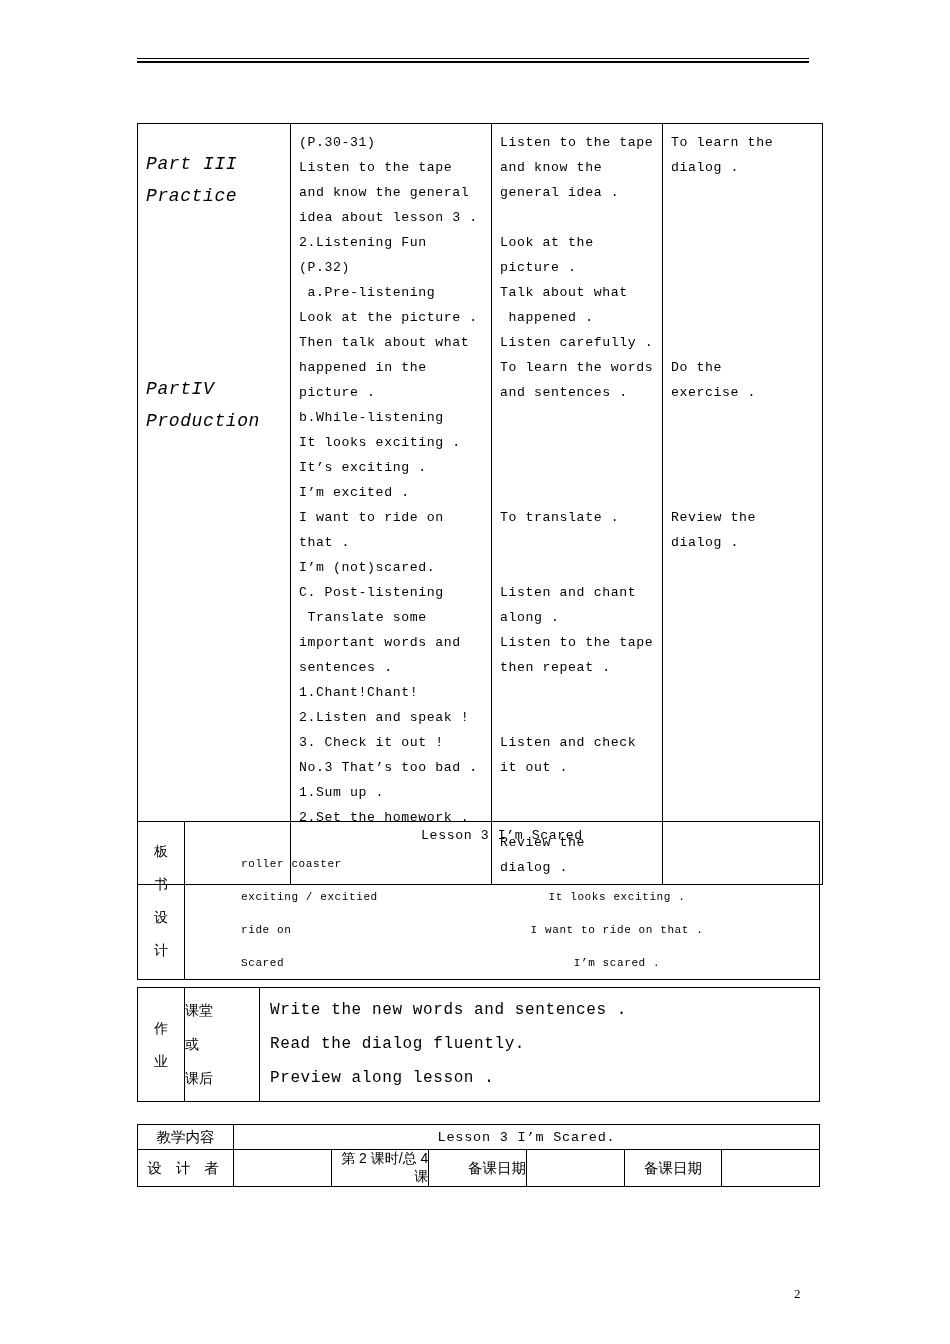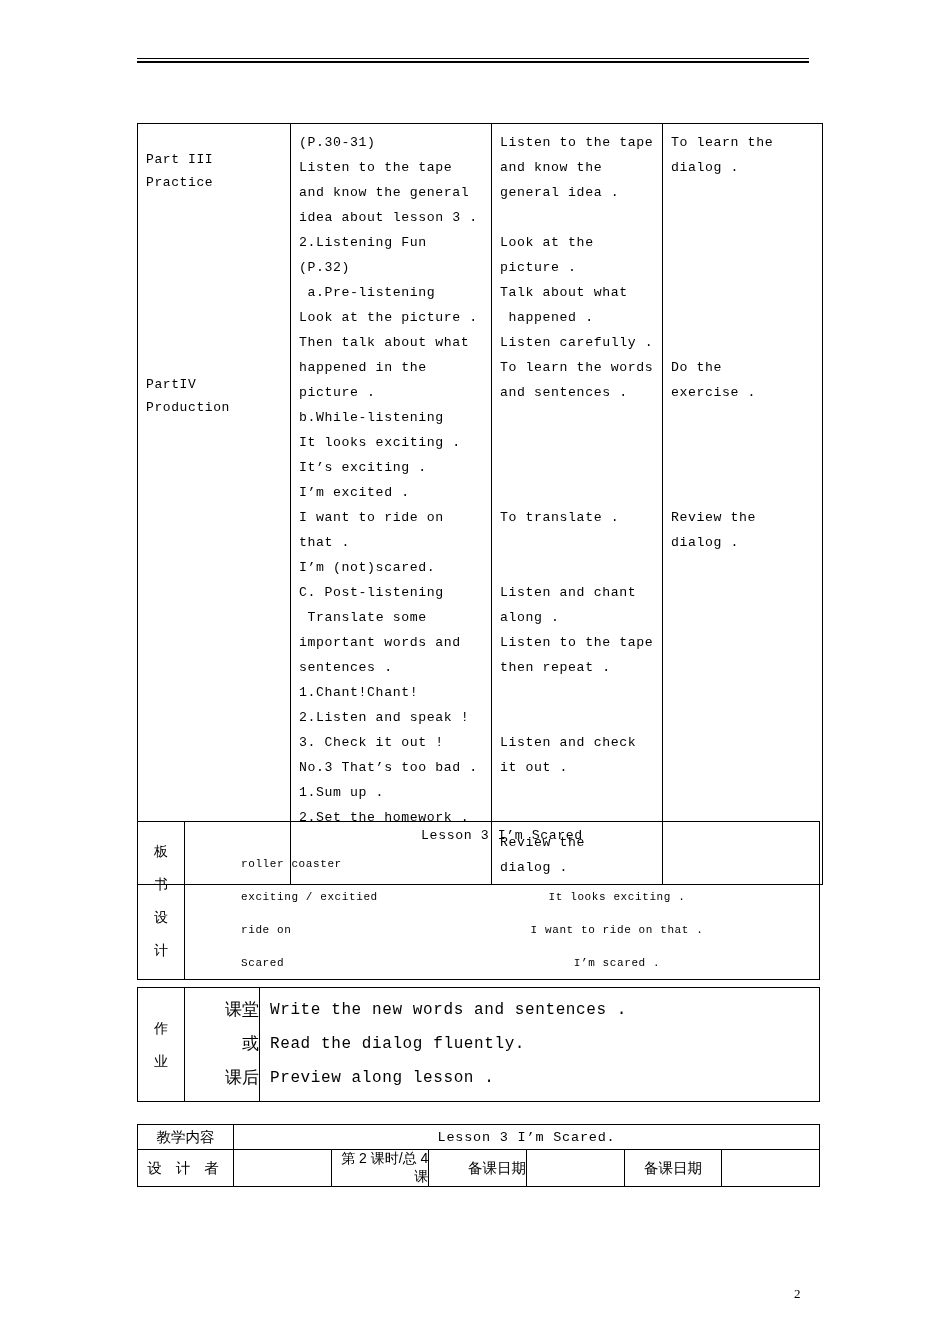--- a/index.html
+++ b/index.html
@@ -54,24 +54,25 @@
   .col-stage   { width: 152px; }
   .col-teacher { width: 200px; }
   .col-student { width: 170px; }
   .col-aim     { width: 159px; }
 
   
   .stage-cell { position: relative; height: 697px; }
   .stage-label {
     position: absolute;
     left: 8px;
-    font-size: 13px;
-    line-height: 23px;
+    font-size: 18px;
+    line-height: 32px;
     letter-spacing: 0.6px;
     white-space: pre;
+    font-style: italic;
   }
   #stage-3 { top: 24px; }
   #stage-4 { top: 249px; }
 
   
   #bb-table {
     position: absolute;
     left: 137px;
     top: 821px;
     width: 683px;
@@ -128,23 +129,23 @@
     border-collapse: collapse;
     table-layout: fixed;
   }
   #hw-table td {
     border: 1px solid #000;
     padding: 0;
     vertical-align: top;
   }
   .hw-when {
     width: 74px;
-    text-align: right;
+    text-align: left;
     font-family: "Liberation Sans", "DejaVu Sans", sans-serif;
-    font-size: 17px;
+    font-size: 14px;
     line-height: 34px;
     padding: 5px 0 6px 0 !important;
     vertical-align: middle !important;
   }
   .hw-when span { display: block; }
   .hw-body {
     padding: 5px 0 6px 10px !important;
     font-size: 16px;
     line-height: 34px;
     letter-spacing: 0.6px;

